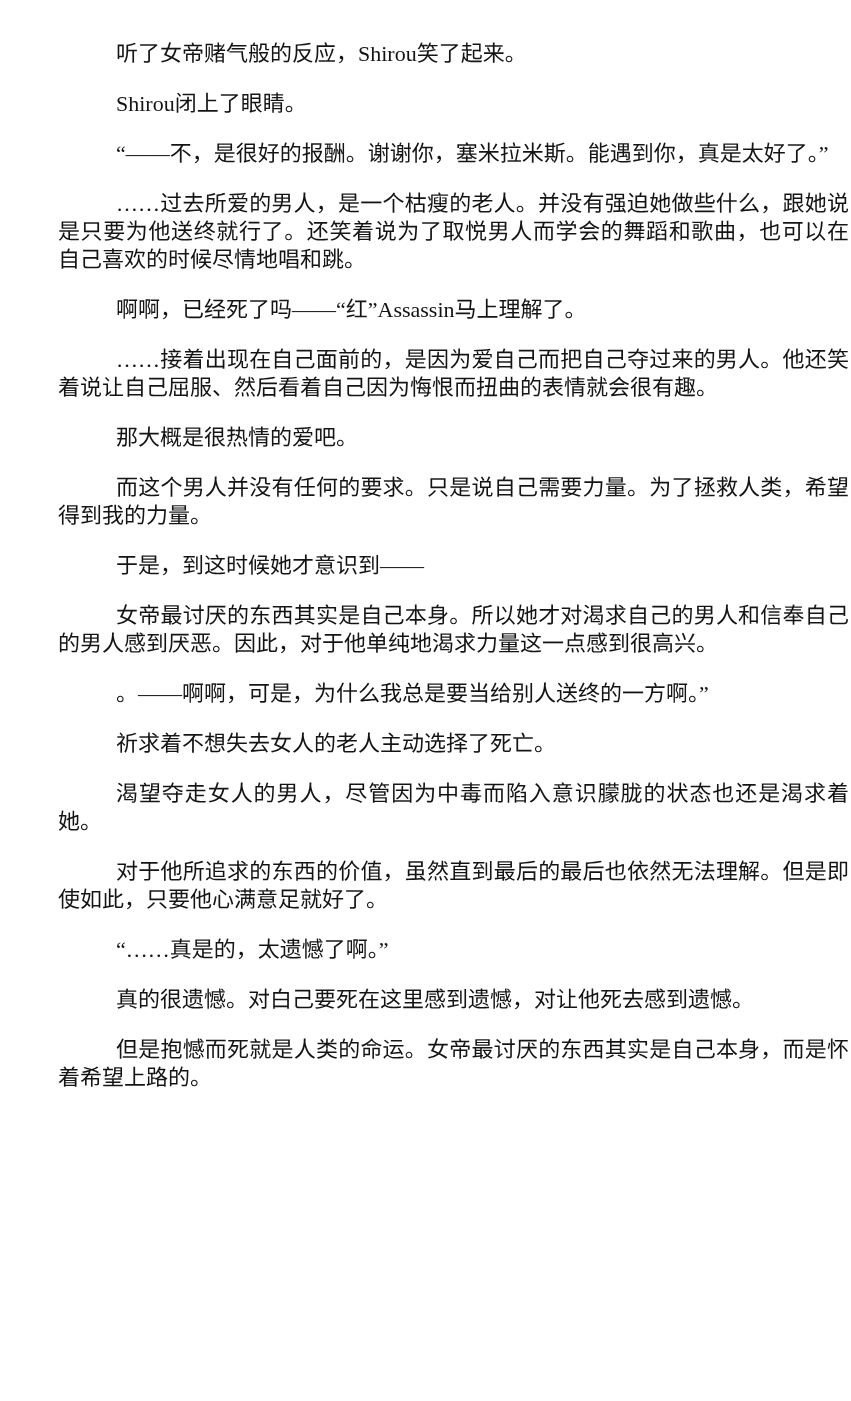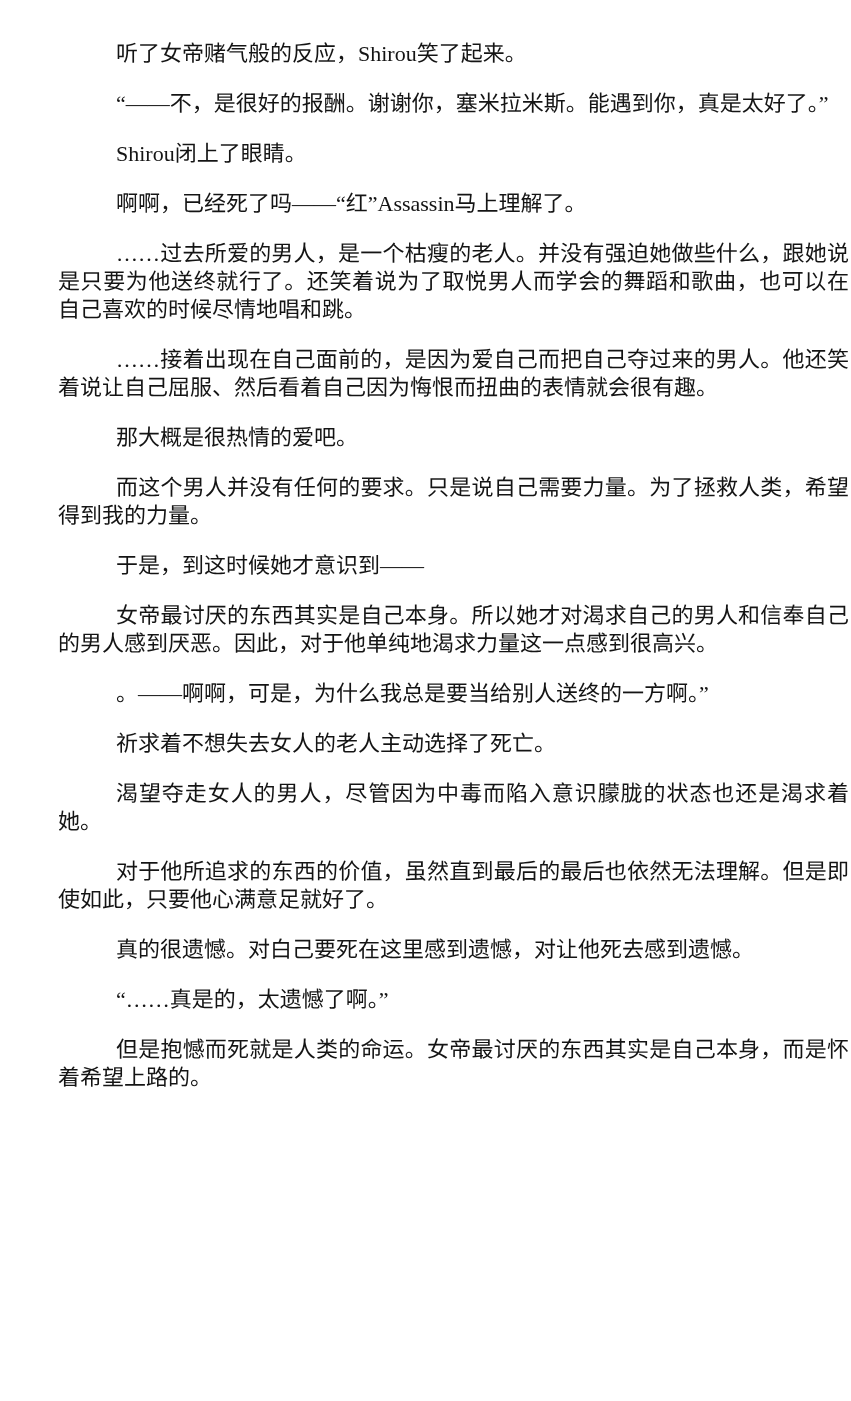--- a/index.html
+++ b/index.html
@@ -29,29 +29,29 @@
     margin: 0 0 22px 0;
     text-indent: 58px;
     word-break: break-all;
   }
 </style>
 </head>
 <body>
 
 <main class="page">
   <p>听了女帝赌气般的反应，Shirou笑了起来。</p>
+  <p>Shirou闭上了眼睛。</p>
   <p>“——不，是很好的报酬。谢谢你，塞米拉米斯。能遇到你，真是太好了。”</p>
-  <p>Shirou闭上了眼睛。</p>
+  <p>……过去所爱的男人，是一个枯瘦的老人。并没有强迫她做些什么，跟她说是只要为他送终就行了。还笑着说为了取悦男人而学会的舞蹈和歌曲，也可以在自己喜欢的时候尽情地唱和跳。</p>
   <p>啊啊，已经死了吗——“红”Assassin马上理解了。</p>
-  <p>……过去所爱的男人，是一个枯瘦的老人。并没有强迫她做些什么，跟她说是只要为他送终就行了。还笑着说为了取悦男人而学会的舞蹈和歌曲，也可以在自己喜欢的时候尽情地唱和跳。</p>
   <p>……接着出现在自己面前的，是因为爱自己而把自己夺过来的男人。他还笑着说让自己屈服、然后看着自己因为悔恨而扭曲的表情就会很有趣。</p>
   <p>那大概是很热情的爱吧。</p>
   <p>而这个男人并没有任何的要求。只是说自己需要力量。为了拯救人类，希望得到我的力量。</p>
   <p>于是，到这时候她才意识到——</p>
   <p>女帝最讨厌的东西其实是自己本身。所以她才对渴求自己的男人和信奉自己的男人感到厌恶。因此，对于他单纯地渴求力量这一点感到很高兴。</p>
   <p>。——啊啊，可是，为什么我总是要当给别人送终的一方啊。”</p>
   <p>祈求着不想失去女人的老人主动选择了死亡。</p>
   <p>渴望夺走女人的男人，尽管因为中毒而陷入意识朦胧的状态也还是渴求着她。</p>
   <p>对于他所追求的东西的价值，虽然直到最后的最后也依然无法理解。但是即使如此，只要他心满意足就好了。</p>
+  <p>“……真是的，太遗憾了啊。”</p>
   <p>真的很遗憾。对白己要死在这里感到遗憾，对让他死去感到遗憾。</p>
-  <p>“……真是的，太遗憾了啊。”</p>
   <p>但是抱憾而死就是人类的命运。女帝最讨厌的东西其实是自己本身，而是怀着希望上路的。</p>
 </main>
 
 </body></html>

